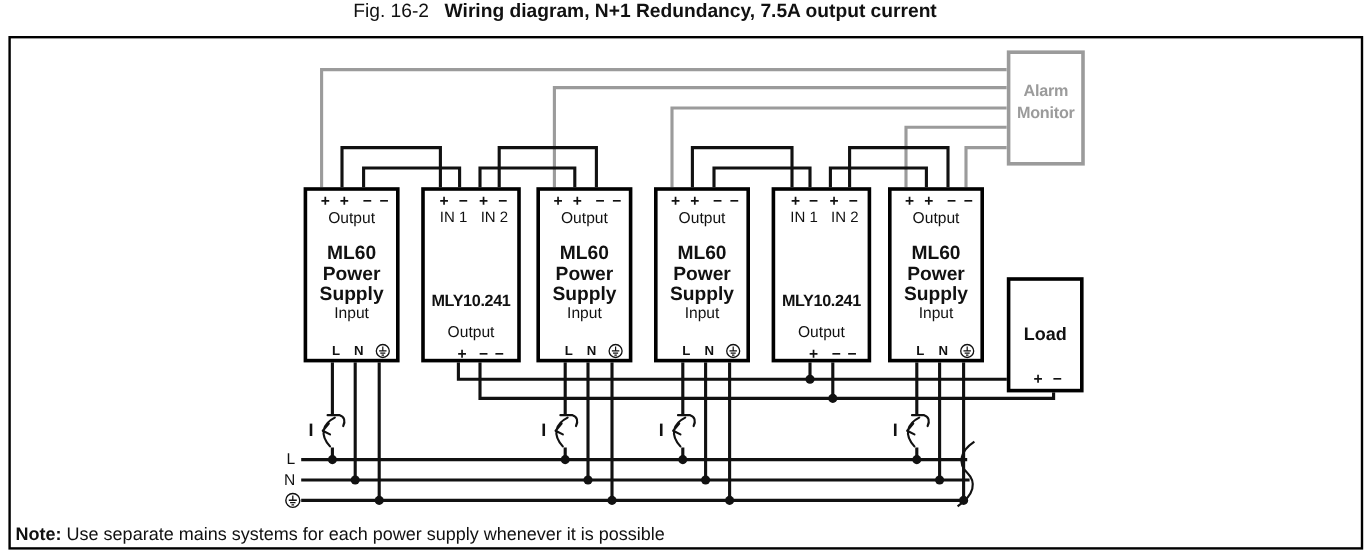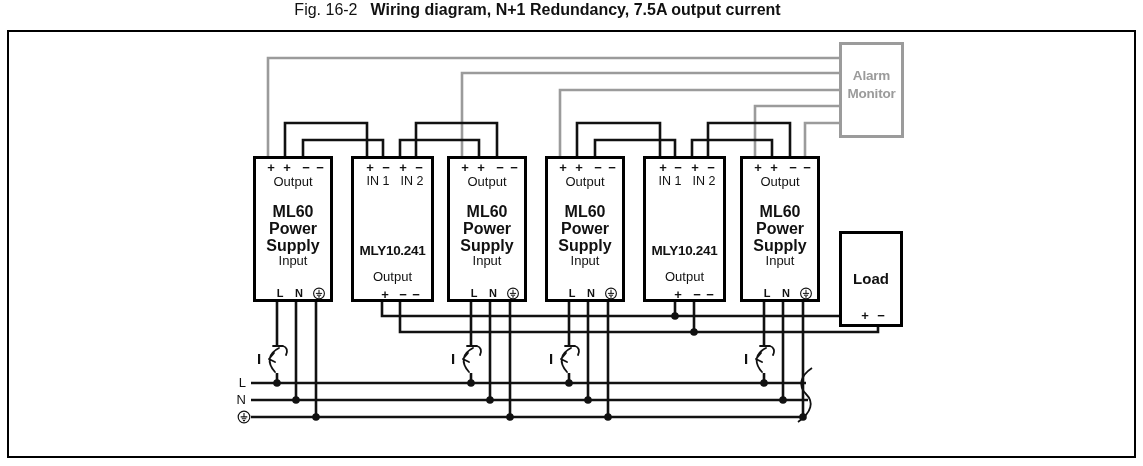--- a/index.html
+++ b/index.html
@@ -279,14 +279,18 @@
   <span class="raillbl" style="left:233px;top:410px"><svg width="14" height="14" viewBox="0 0 13 13">
         <circle cx="6.5" cy="6.5" r="5.4" fill="none" stroke="#111" stroke-width="1.1"></circle>
         <path d="M6.5 2.8 V6.4 M3.4 6.4 H9.6 M4.4 8.2 H8.6 M5.5 9.9 H7.5" stroke="#111" stroke-width="1" fill="none"></path>
       </svg></span>
 
   <span class="brklbl" style="left:257px;top:350px">I</span>
   <span class="brklbl" style="left:451px;top:350px">I</span>
   <span class="brklbl" style="left:549px;top:350px">I</span>
   <span class="brklbl" style="left:744px;top:350px">I</span>
 
+  <div class="note">
+    <span class="nb">Note:</span>
+    <span> Use separate mains systems for each power supply whenever it is possible</span>
+  </div>
 
 </div>
 
 </body></html>

